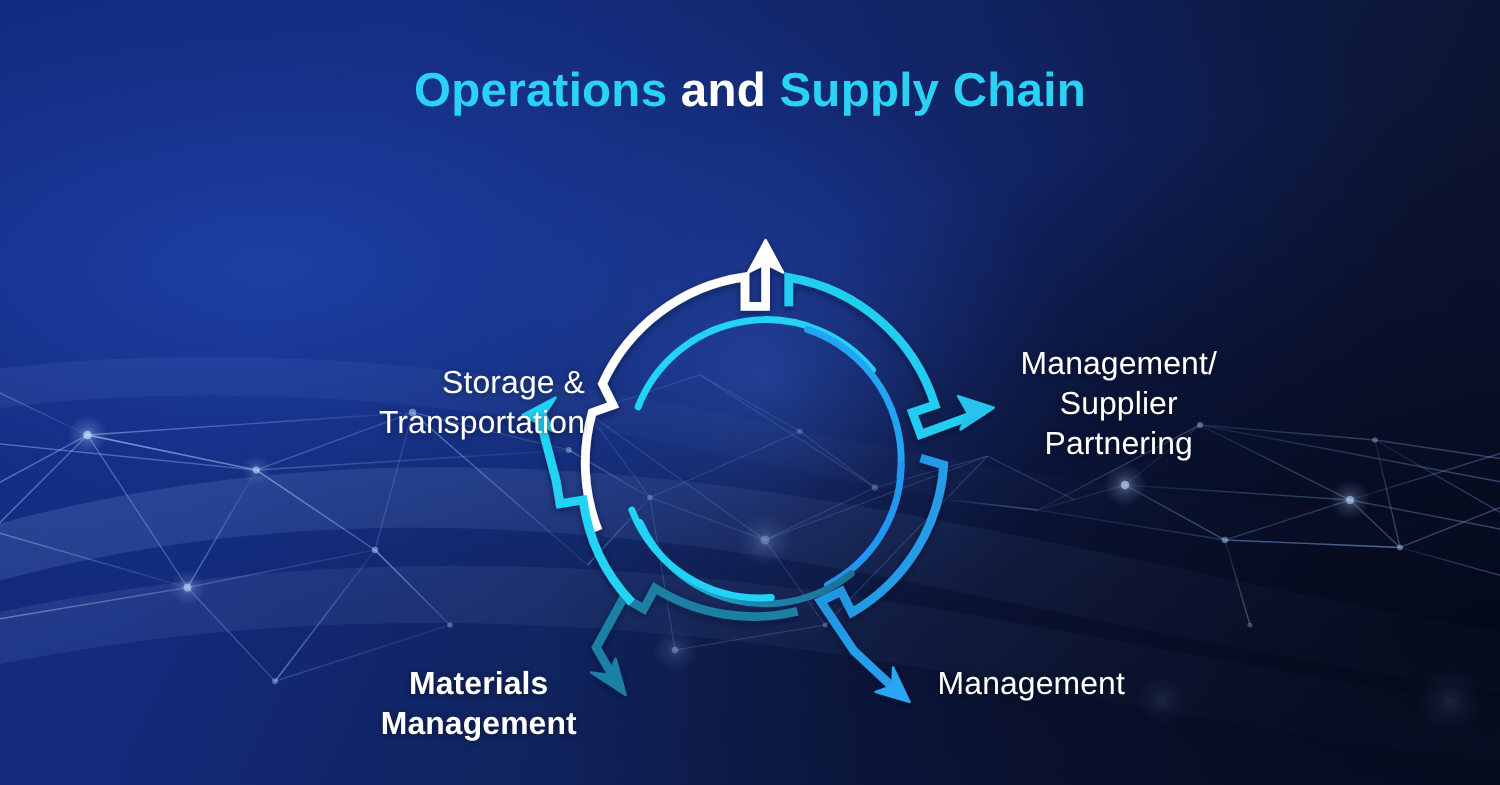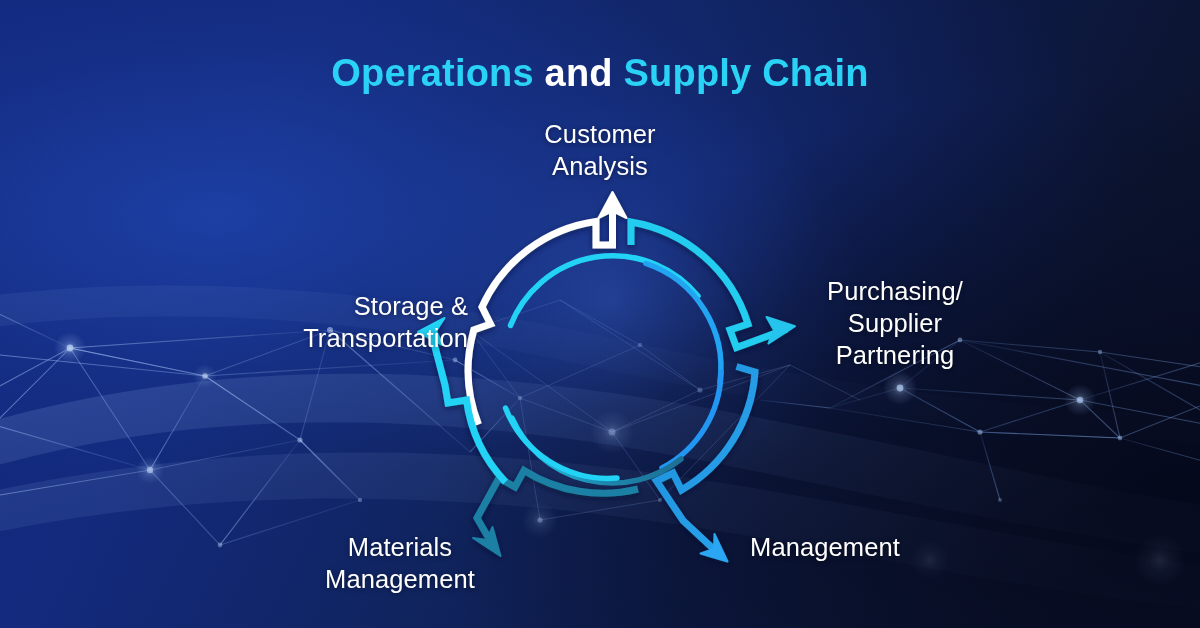--- a/index.html
+++ b/index.html
@@ -30,21 +30,21 @@
     position:absolute; left:0; top:49px; width:1200px; text-align:center;
     font-size:38px; line-height:48px; font-weight:700; letter-spacing:0.2px;
     white-space:nowrap;
   }
   #title .cy { color:#2ad2f5; }
   #title .wh { color:#ffffff; }
 
   #lbl-customer      { left:430px;  top:118px; width:340px; }
   #lbl-purchasing    { left:735px;  top:275px; width:320px; }
   #lbl-inventory     { left:670px;  top:531px; width:310px; }
-  #lbl-materials     { left:245px;  top:531px; width:310px; }
+  #lbl-materials     { left:228px;  top:531px; width:310px;font-weight:bold; }
   #lbl-storage       { left:148px;  top:290px; width:320px;text-align:right; }
 </style>
 </head>
 <body>
 
 <div id="stage">
 
   <svg id="bgnet" viewBox="0 0 1200 628">
     <defs>
       <linearGradient id="netFadeL" x1="0" y1="0" x2="1" y2="0">
@@ -252,27 +252,23 @@
       <path d="M 681.0 459.0 A 110 110 0 0 1 512.0 418.0" stroke="url(#gradInnerBot)"></path>
 
       <path d="M 505.5 408.0 A 110 110 0 0 0 617.0 478.0" stroke="#22d3f5"></path>
     </g>
   </svg>
 
   <div id="title">
     <span class="cy">Operations</span><span class="wh"> and </span><span class="cy">Supply Chain</span>
   </div>
 
-  <div class="lbl" id="lbl-customer">
-    <div>Customer</div>
-    <div>Analysis</div>
-  </div>
 
   <div class="lbl" id="lbl-purchasing">
-    <div>Purchasing/</div>
+    <div>Management/</div>
     <div>Supplier</div>
     <div>Partnering</div>
   </div>
 
   <div class="lbl" id="lbl-inventory">
     <div>Management</div>
   </div>
 
   <div class="lbl" id="lbl-materials">
     <div>Materials</div>

